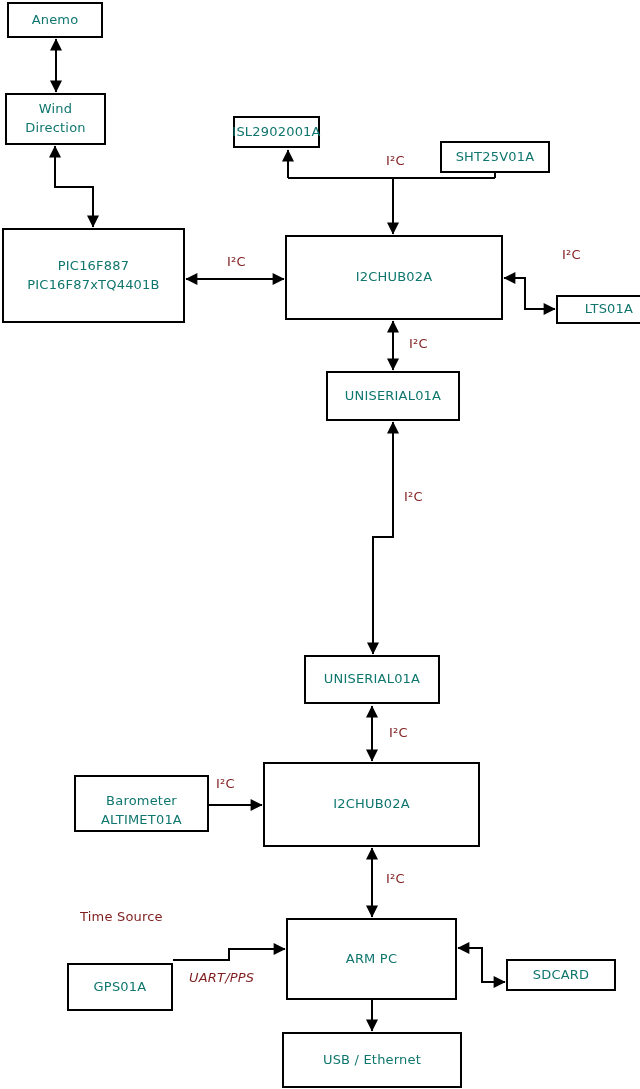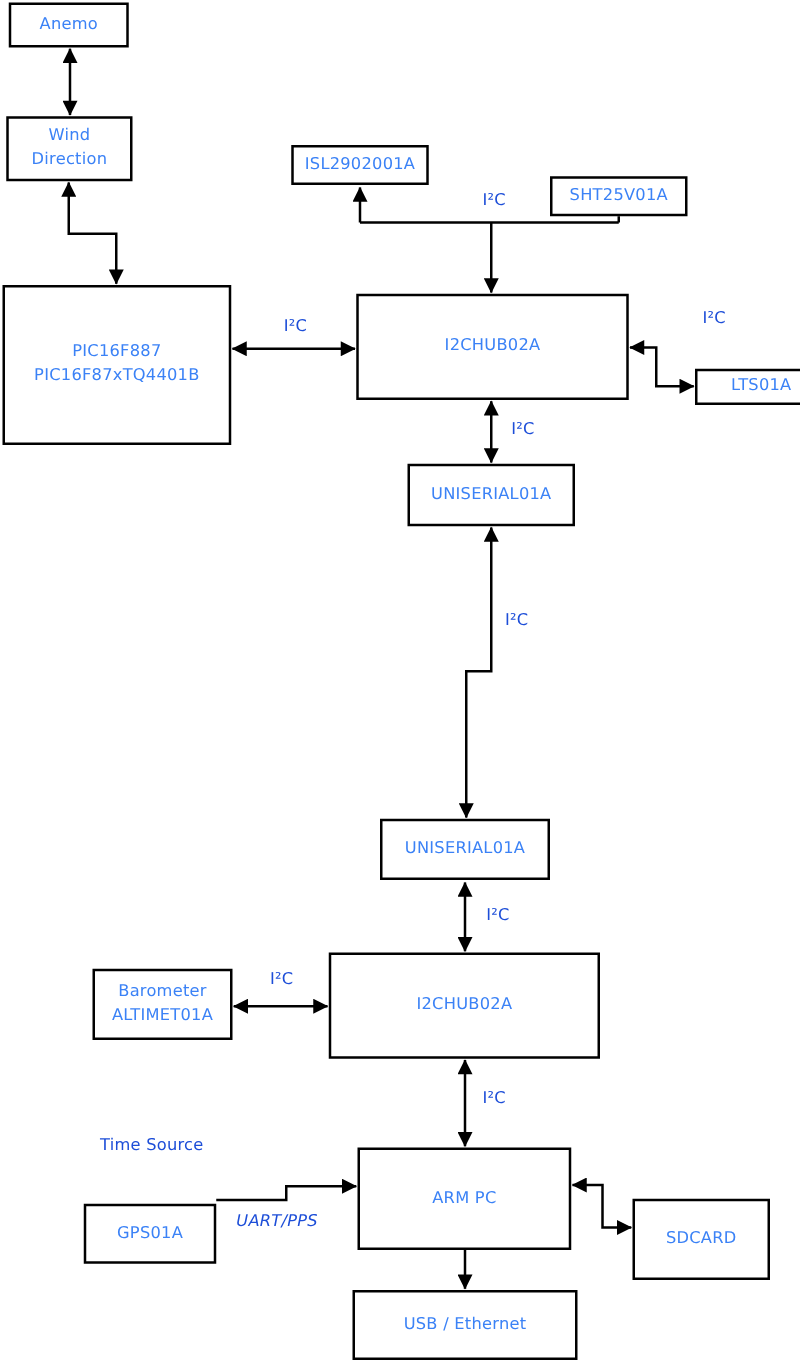--- a/index.html
+++ b/index.html
@@ -29,27 +29,27 @@
     background: #ffffff;
     display: flex;
     align-items: center;
     justify-content: center;
     text-align: center;
   }
   .node span {
     white-space: pre-line;
     font-size: 13px;
     line-height: 1.45;
-    color: #3b82f6;
+    color: #0f766e;
     letter-spacing: 0.2px;
   }
   .edge-label {
     position: absolute;
     font-size: 13px;
-    color: #1d4ed8;
+    color: #7f1d1d;
     white-space: nowrap;
     letter-spacing: 0.2px;
   }
 </style>
 </head>
 <body>
 
 <div id="canvas">
   <svg id="edge-layer" viewBox="0 0 640 1089" xmlns="http://www.w3.org/2000/svg">
     <defs>
@@ -80,56 +80,56 @@
       </g>
   </svg>
   <div id="node-layer">
       <div class="node" style="left: 7px; top: 2px; width: 96px; height: 36px;">
         <span>Anemo</span>
       </div>
       <div class="node" style="left: 5px; top: 93px; width: 101px; height: 52px;">
         <span>Wind
 Direction</span>
       </div>
-      <div class="node" style="left: 2px; top: 228px; width: 183px; height: 128px;">
+      <div class="node" style="left: 2px; top: 228px; width: 183px; height: 95px;">
         <span>PIC16F887
 PIC16F87xTQ4401B</span>
       </div>
-      <div class="node" style="left: 233px; top: 116px; width: 110px; height: 32px;">
+      <div class="node" style="left: 233px; top: 116px; width: 87px; height: 32px;">
         <span>ISL2902001A</span>
       </div>
       <div class="node" style="left: 440px; top: 116px; width: 110px; height: 32px; margin-top: 25px;">
         <span>SHT25V01A</span>
       </div>
       <div class="node" style="left: 285px; top: 235px; width: 218px; height: 85px;">
         <span>I2CHUB02A</span>
       </div>
       <div class="node" style="left: 556px; top: 295px; width: 106px; height: 29px;">
         <span>LTS01A</span>
       </div>
       <div class="node" style="left: 326px; top: 371px; width: 134px; height: 50px;">
         <span>UNISERIAL01A</span>
       </div>
       <div class="node" style="left: 304px; top: 655px; width: 136px; height: 49px;">
         <span>UNISERIAL01A</span>
       </div>
       <div class="node" style="left: 263px; top: 762px; width: 217px; height: 85px;">
         <span>I2CHUB02A</span>
       </div>
-      <div class="node" style="left: 74px; top: 775px; width: 112px; height: 57px;">
+      <div class="node" style="left: 74px; top: 775px; width: 135px; height: 57px; align-items: flex-end;">
         <span>Barometer
 ALTIMET01A</span>
       </div>
       <div class="node" style="left: 67px; top: 935px; width: 106px; height: 48px; margin-top: 28px;">
         <span>GPS01A</span>
       </div>
       <div class="node" style="left: 286px; top: 918px; width: 171px; height: 82px;">
         <span>ARM PC</span>
       </div>
-      <div class="node" style="left: 506px; top: 959px; width: 110px; height: 65px;">
+      <div class="node" style="left: 506px; top: 959px; width: 110px; height: 32px;">
         <span>SDCARD</span>
       </div>
       <div class="node" style="left: 282px; top: 1032px; width: 180px; height: 56px;">
         <span>USB / Ethernet</span>
       </div>
     </div>
   <div id="label-layer">
       <div class="edge-label" style="left: 386px; top: 153px;">I²C</div>
       <div class="edge-label" style="left: 227px; top: 254px;">I²C</div>
       <div class="edge-label" style="left: 562px; top: 247px;">I²C</div>

